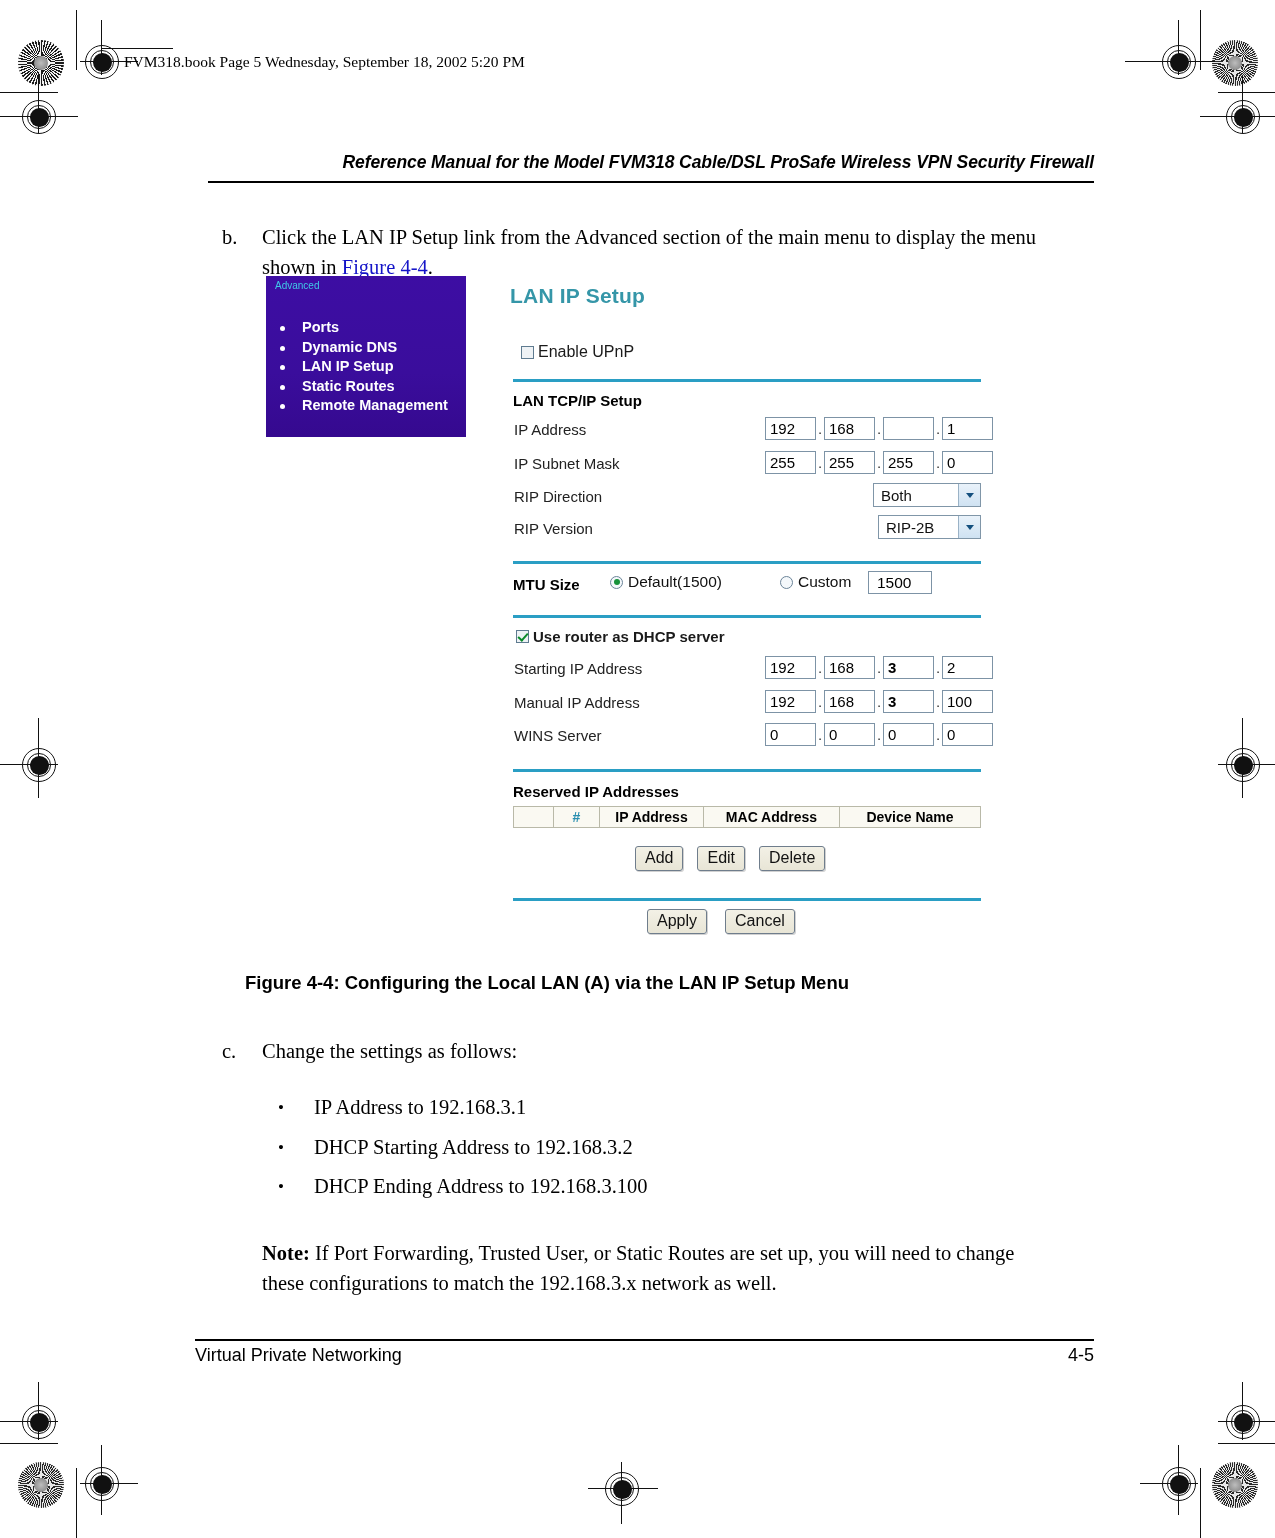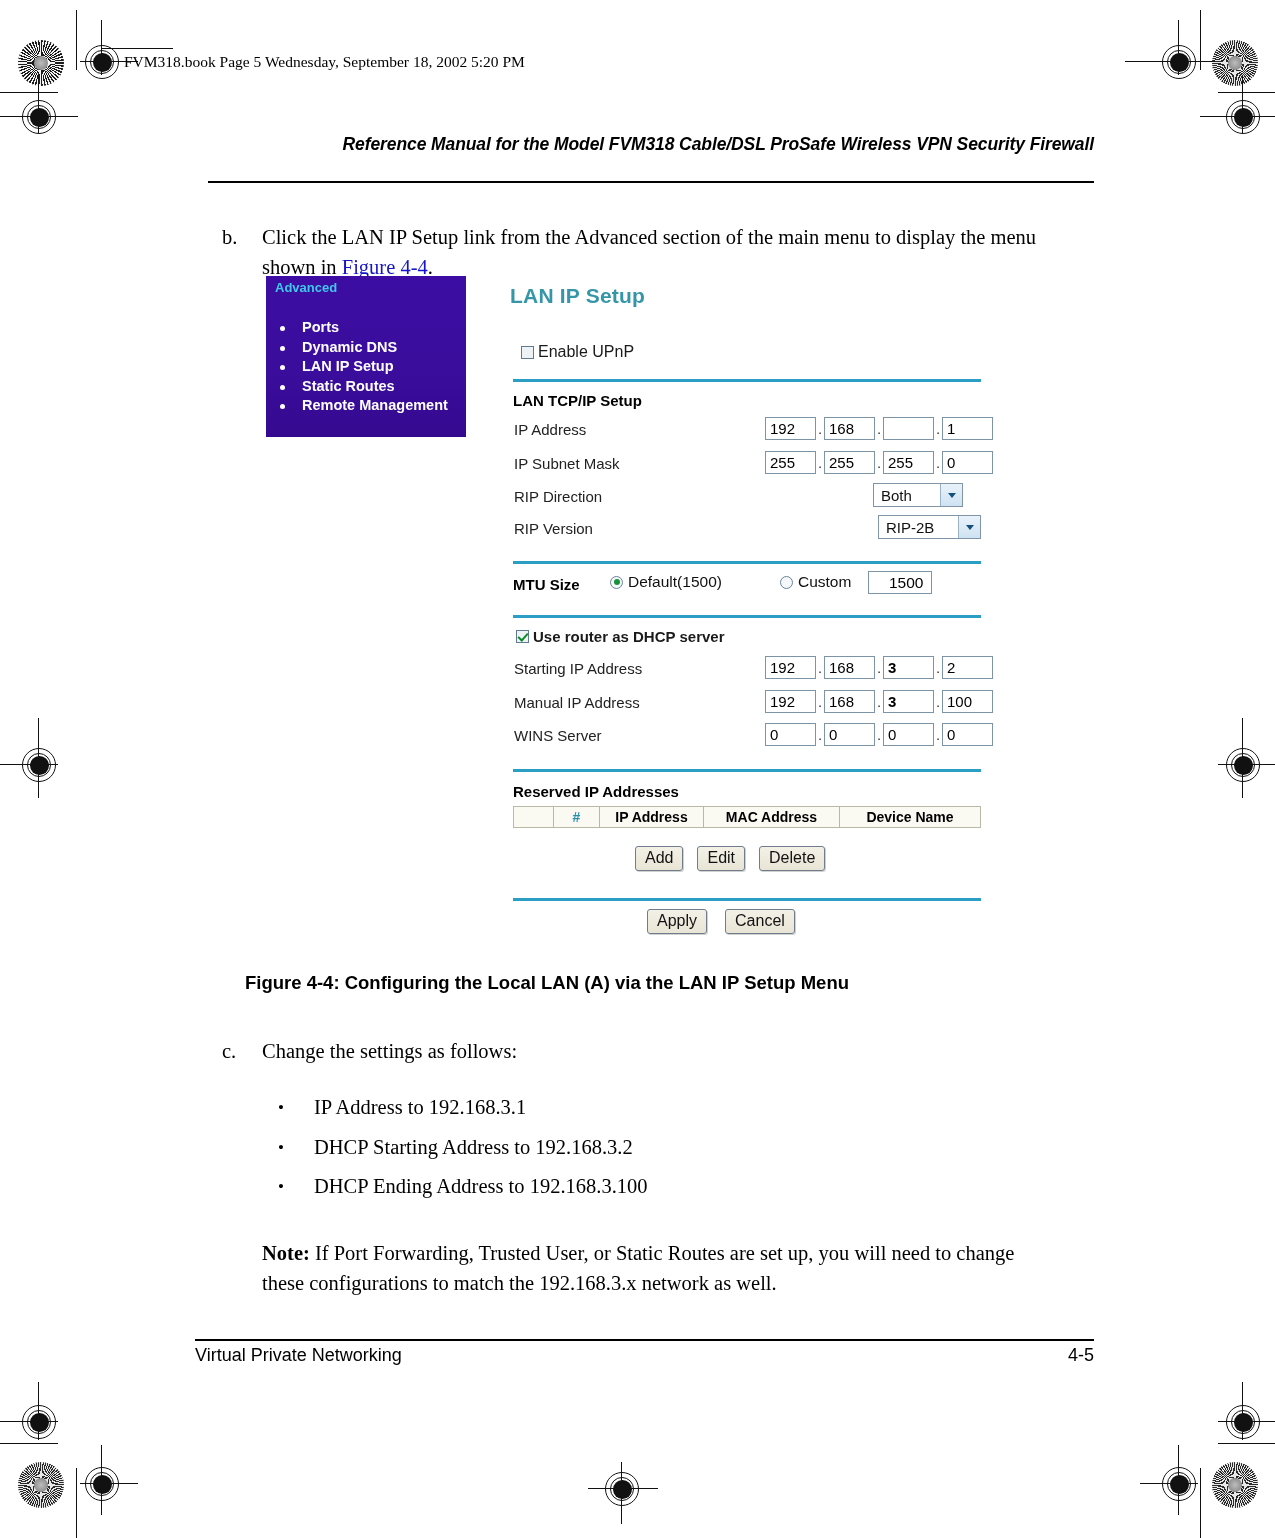--- a/index.html
+++ b/index.html
@@ -73,21 +73,21 @@
   .page-stamp {
     position: absolute;
     left: 124px; top: 53px;
     font-size: 15.5px;
     color: #000;
     white-space: nowrap;
     font-family: "Liberation Serif", serif;
   }
   .running-head {
     position: absolute;
-    left: 208px; top: 134px;
+    left: 208px; top: 152px;
     width: 886px;
     text-align: right;
     font-family: "Liberation Sans", sans-serif;
     font-style: italic;
     font-weight: bold;
     font-size: 17.5px;
     color: #000;
     letter-spacing: -0.1px;
   }
   .rule-top {
@@ -143,22 +143,22 @@
     left: 0; top: 0;
     width: 200px; height: 161px;
     background: #3a0d9c;
     background-image: linear-gradient(180deg, #3d0da3 0%, #3a0d9c 60%, #35098f 100%);
   }
   .nav-title {
     position: absolute;
     left: 9px; top: 4px;
     color: #40c8e8;
     font-family: "Liberation Sans", sans-serif;
-    font-weight: bold;
-    font-size: 13px;
+    font-weight: normal;
+    font-size: 10px;
   }
   .nav-list {
     position: absolute;
     left: 10px; top: 42px;
     margin: 0; padding: 0;
     list-style: none;
   }
   .nav-list li {
     position: relative;
     padding-left: 26px;
@@ -328,21 +328,21 @@
     color: #111;
     white-space: nowrap;
   }
   .mtu-box {
     width: 64px; height: 23px;
     border: 1.3px solid #7d93a6;
     background: #fff;
     box-sizing: border-box;
     font-family: "Liberation Sans", sans-serif;
     font-size: 15.5px;
-    padding: 1px 0 0 20px;
+    padding: 1px 0 0 8px;
     line-height: 20px;
     color: #000;
   }
 
   .rsv-table {
     position: absolute;
     left: 39px;
     width: 468px; height: 22px;
     border: 1.2px solid #b9b9a8;
     background: #faf9f2;
@@ -544,21 +544,21 @@
       <span class="octet">255</span>
       <span class="dot">.</span>
       <span class="octet">255</span>
       <span class="dot">.</span>
       <span class="octet">255</span>
       <span class="dot">.</span>
       <span class="octet">0</span>
     </div>
 
     <div class="field-label" style="top:212px;">RIP Direction</div>
-    <div class="sel" style="left:399px; top:207px; width:90px;">
+    <div class="sel" style="left:399px; top:207px; width:108px;">
       <span class="sel-val">Both</span>
       <span class="sel-arrow">
           <i></i>
         </span>
     </div>
 
     <div class="field-label" style="top:244px;">RIP Version</div>
     <div class="sel" style="left:404px; top:239px; width:103px;">
       <span class="sel-val">RIP-2B</span>
       <span class="sel-arrow">

